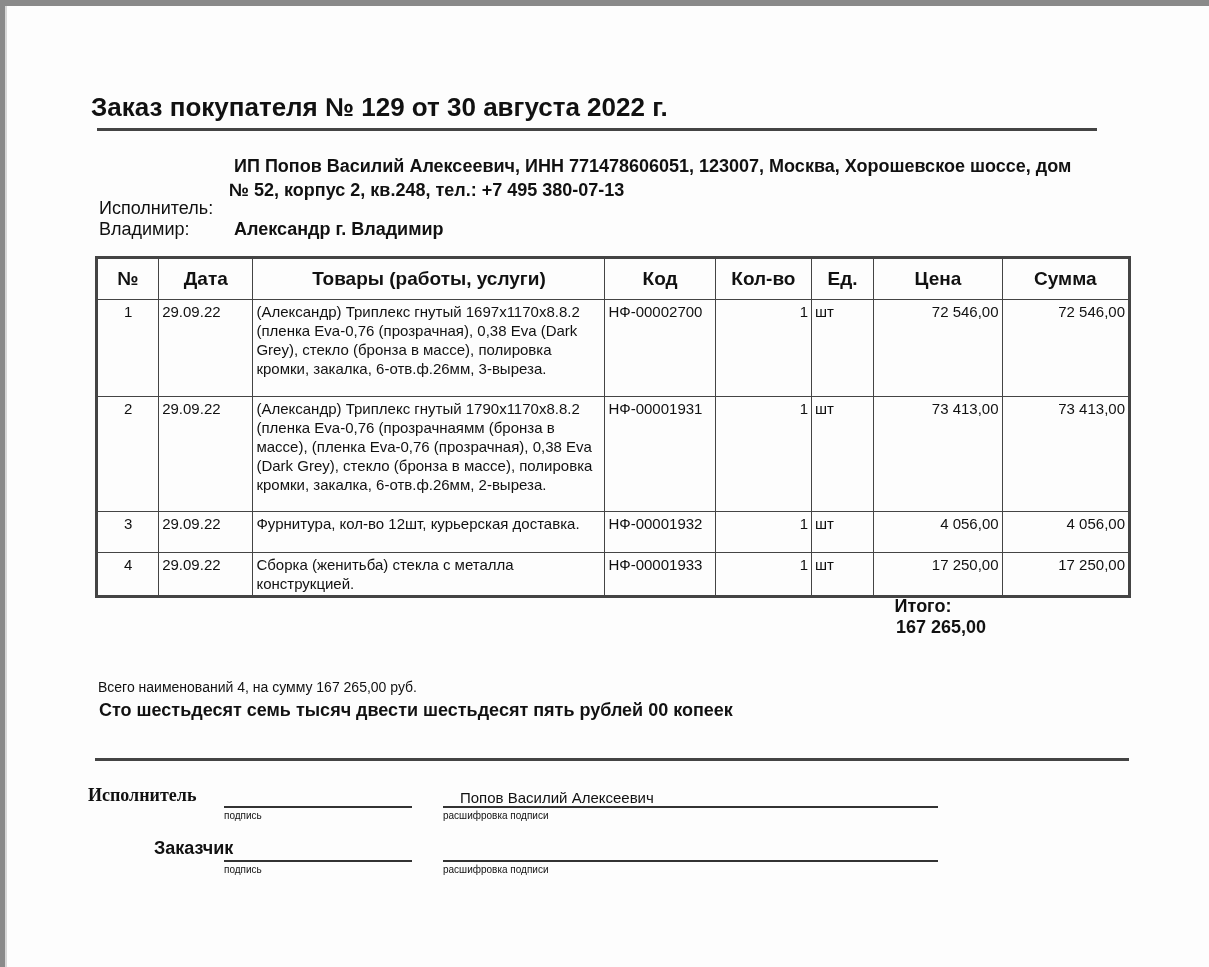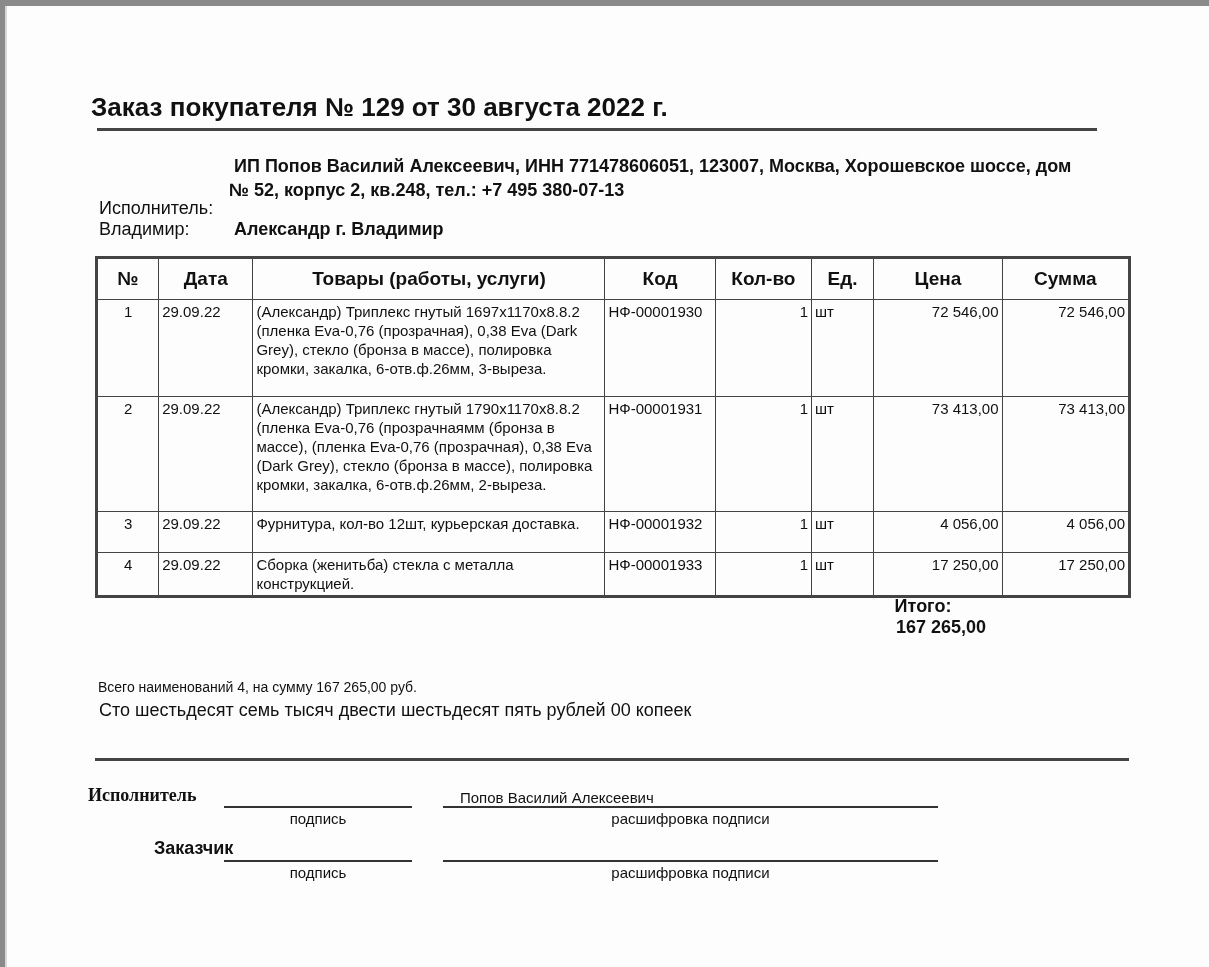--- a/index.html
+++ b/index.html
@@ -25,26 +25,26 @@
   td.c-num { text-align:center; }
   td.c-right { text-align:right; }
 
   .totals { position:absolute; right:86px; top:611px; width:400px; font-size:18px; font-weight:bold; }
   .tot-row { display:flex; justify-content:flex-end; height:27px; align-items:center;flex-direction:column; }
   .tot-row .k { text-align:right; }
   .tot-row .v { width:126px; text-align:right; }
   .tot-row .v2 { width:126px; text-align:right; }
 
   .summary { position:absolute; left:98px; top:679px; font-size:14px; }
-  .words { position:absolute; left:99px; top:700px; font-size:18px; font-weight:normal; }
+  .words { position:absolute; left:99px; top:700px; font-size:18px; font-weight:bold; }
   .sig-rule { position:absolute; left:95px; top:758px; width:1034px; height:3px; background:#444; }
 
   .sig-label { position:absolute; font-size:18px; font-weight:bold; }
   .sig-line { position:absolute; height:1.5px; background:#333; }
-  .sig-cap { position:absolute; font-size:15px; text-align:center; }
+  .sig-cap { position:absolute; font-size:10px; }
   .sig-name { position:absolute; font-size:15px; }
 </style>
 </head>
 <body>
 
 <div class="frame-top"></div>
 <div class="frame-left"></div>
 <div class="frame-inner"></div>
 
 <div class="title">Заказ покупателя № 129 от 30 августа 2022 г.</div>
@@ -77,21 +77,21 @@
       <th>Ед.</th>
       <th>Цена</th>
       <th>Сумма</th>
     </tr>
   </thead>
   <tbody>
     <tr style="height:97px">
       <td class="c-num">1</td>
       <td>29.09.22</td>
       <td>(Александр) Триплекс гнутый 1697x1170x8.8.2 (пленка Eva-0,76 (прозрачная), 0,38 Eva (Dark Grey), стекло (бронза в массе), полировка кромки, закалка, 6-отв.ф.26мм, 3-выреза.</td>
-      <td>НФ-00001930</td>
+      <td>НФ-00002700</td>
       <td class="c-right">1</td>
       <td>шт</td>
       <td class="c-right">72 546,00</td>
       <td class="c-right">72 546,00</td>
     </tr>
     <tr style="height:115px">
       <td class="c-num">2</td>
       <td>29.09.22</td>
       <td>(Александр) Триплекс гнутый 1790x1170x8.8.2 (пленка Eva-0,76 (прозрачнаямм (бронза в массе), (пленка Eva-0,76 (прозрачная), 0,38 Eva (Dark Grey), стекло (бронза в массе), полировка кромки, закалка, 6-отв.ф.26мм, 2-выреза.</td>
       <td>НФ-00001931</td>

